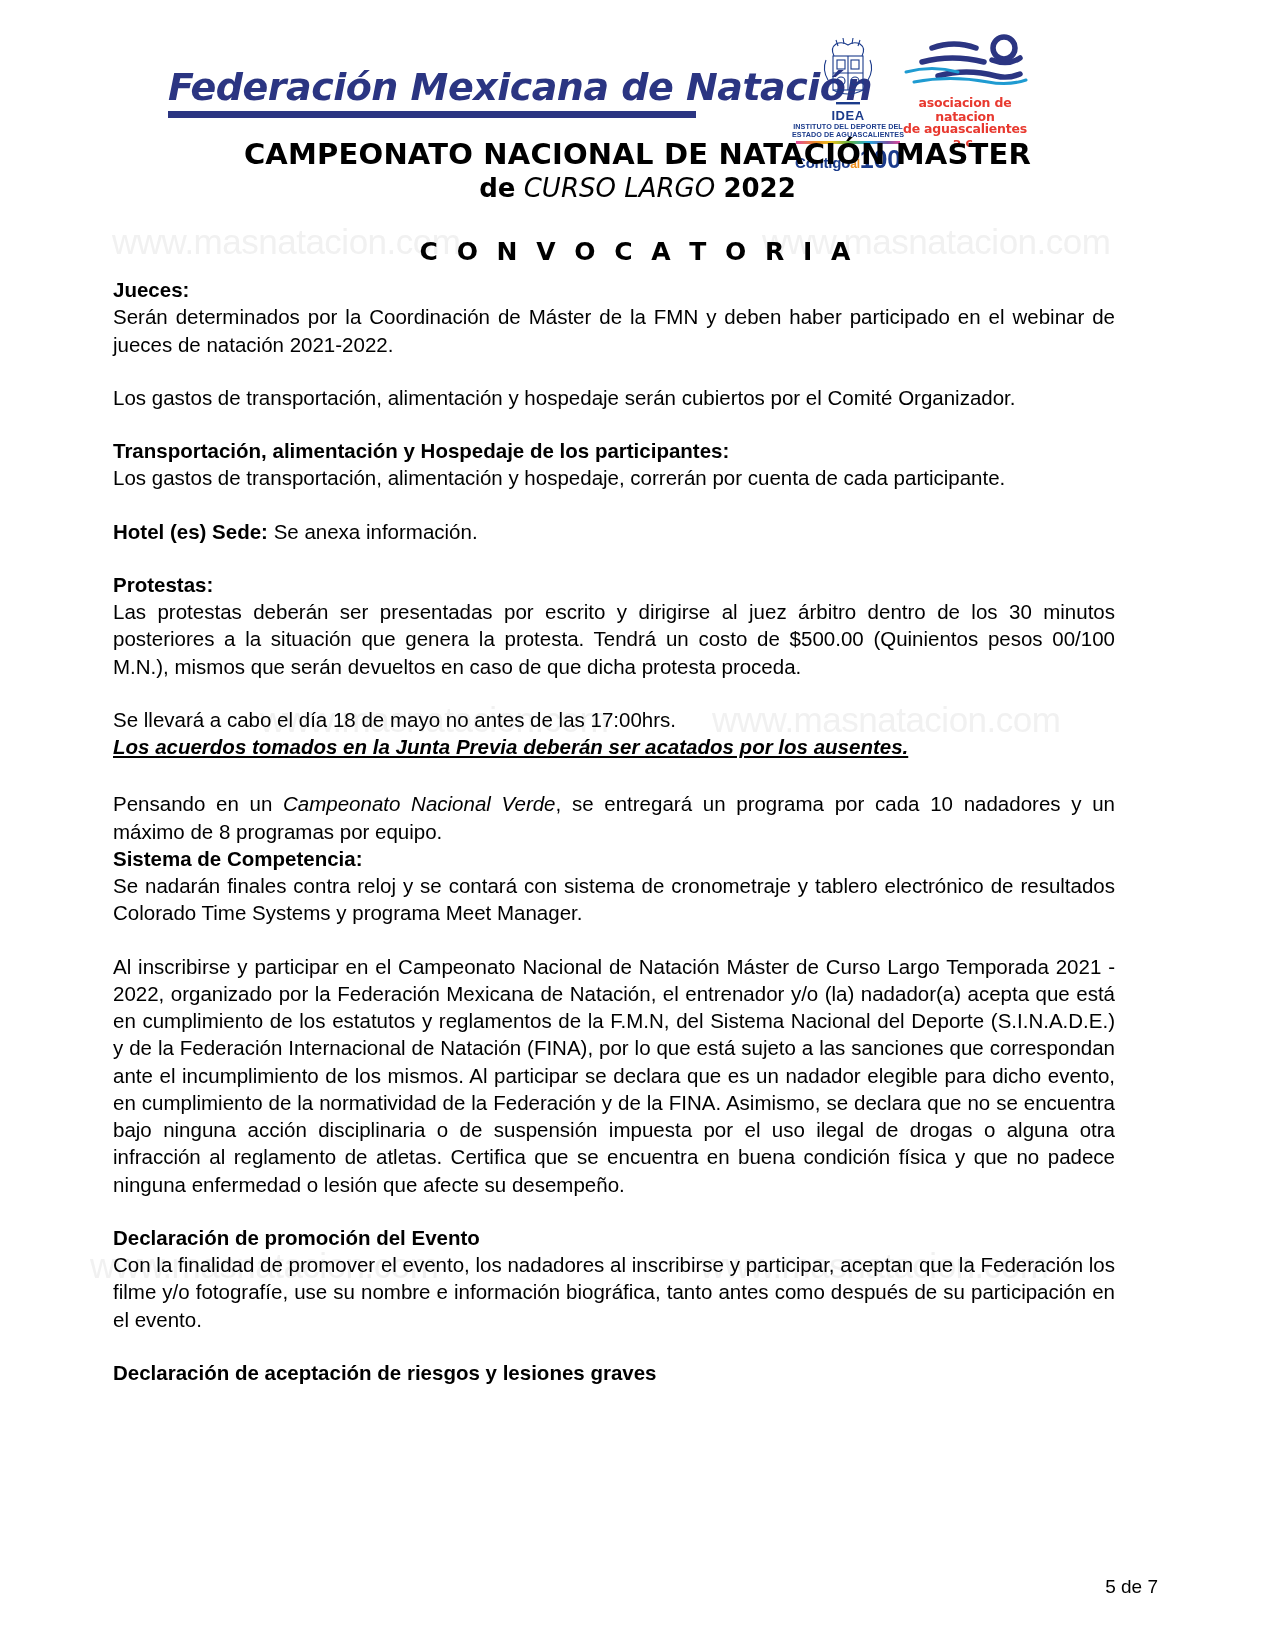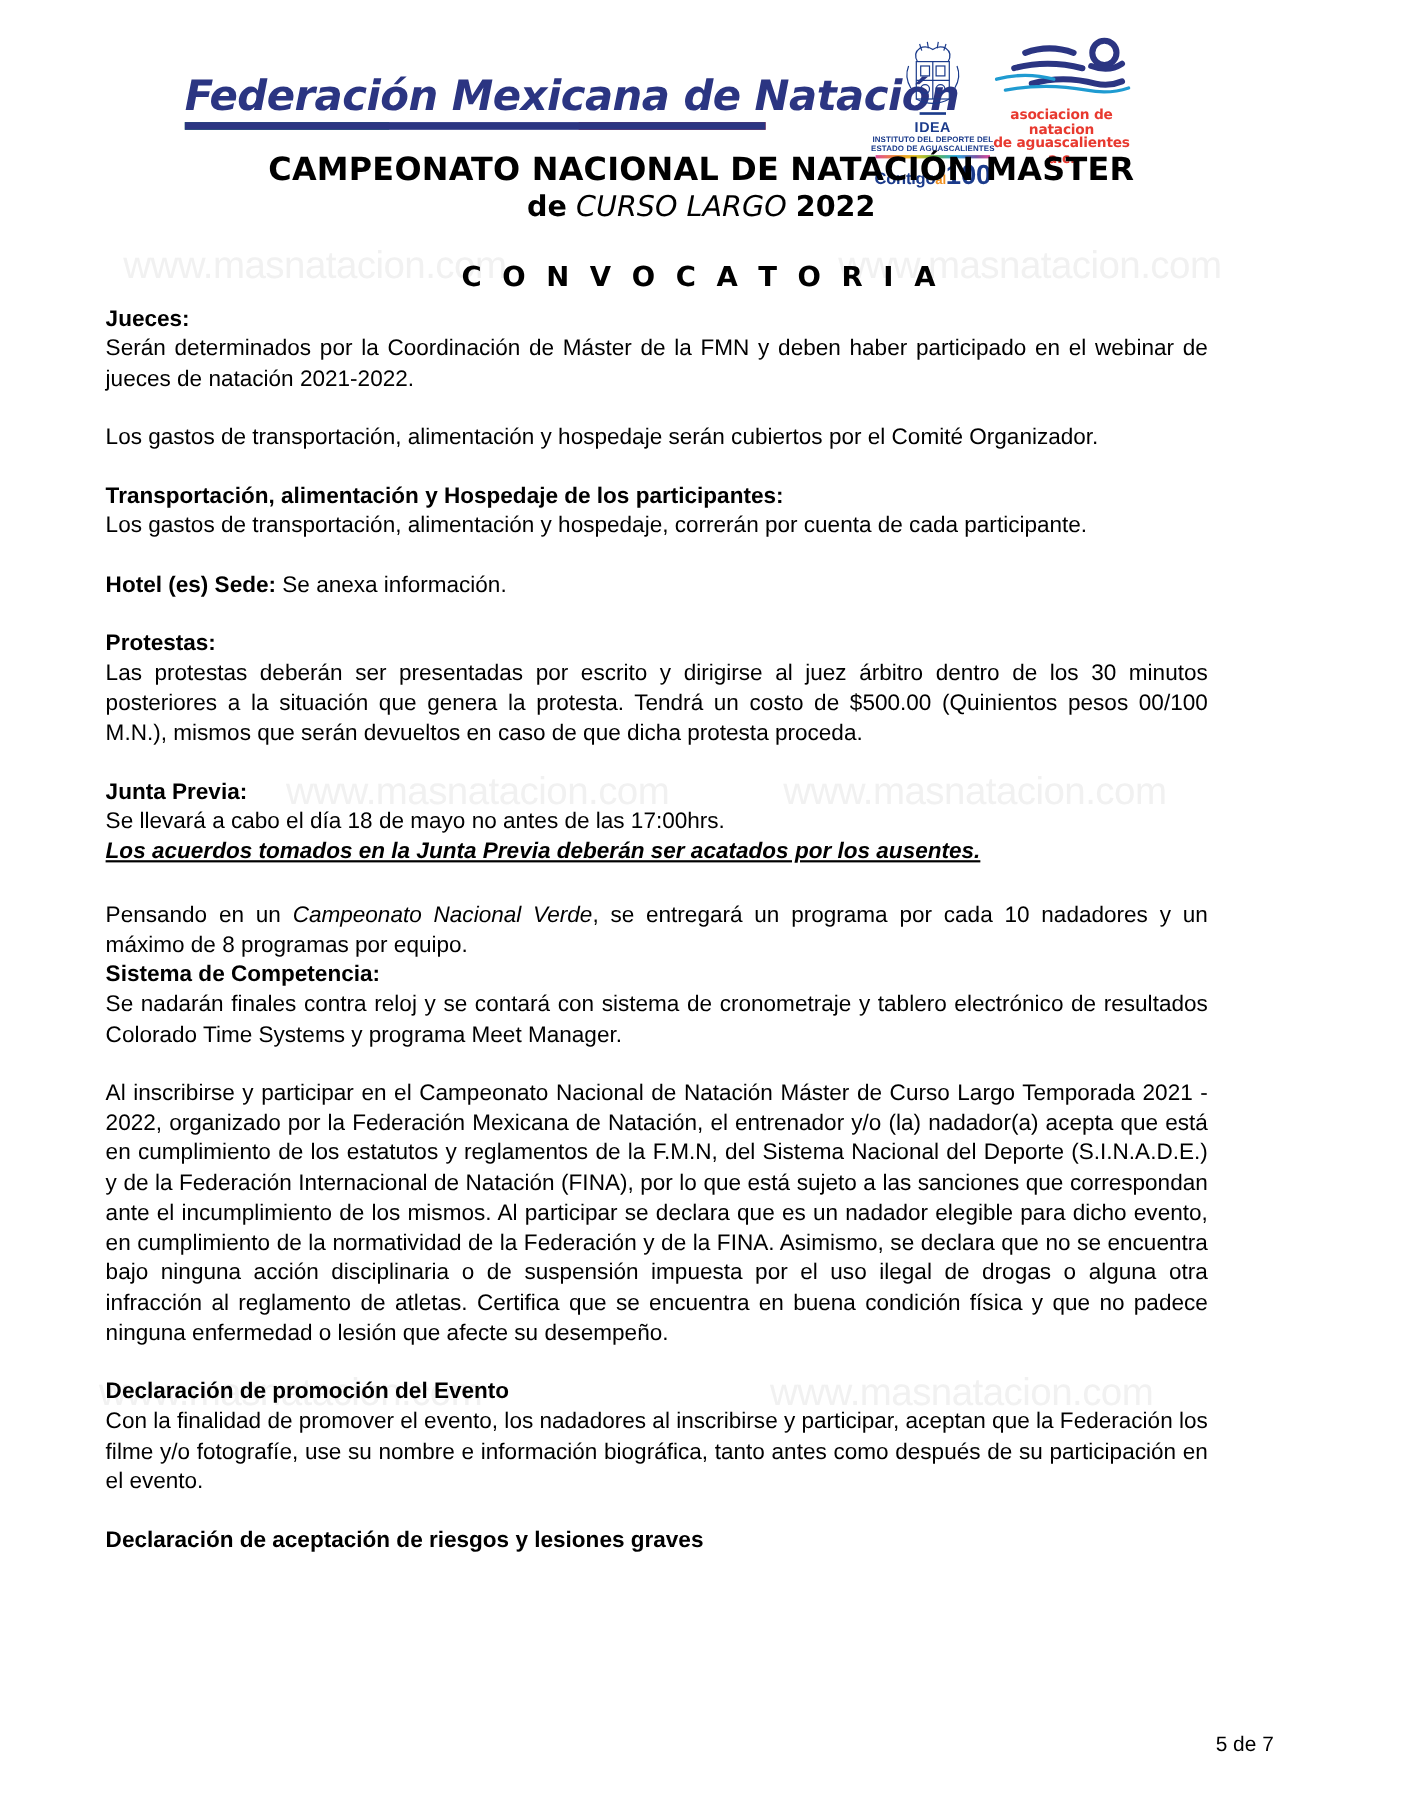--- a/index.html
+++ b/index.html
@@ -182,21 +182,21 @@
     font-size: 25px;
     letter-spacing: 5px;
     margin-top: 32px;
     color: #000;
   }
 
   
   .content {
     position: absolute;
     top: 276px;
-    left: 96px;
+    left: 113px;
     width: 1002px;
     z-index: 2;
   }
   .content p {
     margin: 0;
     font-size: 20.5px;
     line-height: 1.33;
     color: #000;
   }
   .p-just { text-align: justify; }
@@ -308,21 +308,20 @@
     <p class="p-just">Los gastos de transportación, alimentación y hospedaje, correrán por cuenta de cada participante.</p>
 
     <div class="gap-md"></div>
     <p><span class="b">Hotel (es) Sede:</span> <span>Se anexa información.</span></p>
 
     <div class="gap-md"></div>
     <p class="h-bold">Protestas:</p>
     <p class="p-just">Las protestas deberán ser presentadas por escrito y dirigirse al juez árbitro dentro de los 30 minutos posteriores a la situación que genera la protesta. Tendrá un costo de $500.00 (Quinientos pesos 00/100 M.N.), mismos que serán devueltos en caso de que dicha protesta proceda.</p>
 
     <div class="gap-md"></div>
-    <p class="h-bold">Junta Previa:</p>
     <p>Se llevará a cabo el día 18 de mayo no antes de las 17:00hrs.</p>
     <p><span class="bi-u">Los acuerdos tomados en la Junta Previa deberán ser acatados por los ausentes.</span></p>
 
     <div class="gap-lg"></div>
     <p class="p-just"><span>Pensando en un </span><span class="i">Campeonato Nacional Verde</span><span>, se entregará un programa por cada 10 nadadores y un máximo de 8 programas por equipo.</span></p>
     <p class="h-bold">Sistema de Competencia:</p>
     <p class="p-just">Se nadarán finales contra reloj y se contará con sistema de cronometraje y tablero electrónico de resultados Colorado Time Systems y programa Meet Manager.</p>
 
     <div class="gap-md"></div>
     <p class="p-just">Al inscribirse y participar en el Campeonato Nacional de Natación Máster de Curso Largo  Temporada 2021 - 2022, organizado por la Federación Mexicana de Natación, el entrenador y/o (la) nadador(a) acepta que está en cumplimiento de los estatutos y reglamentos de la F.M.N, del Sistema Nacional del Deporte (S.I.N.A.D.E.) y de la Federación Internacional de Natación (FINA), por lo que está sujeto a las sanciones que correspondan ante el incumplimiento de los mismos. Al participar se declara que es un nadador elegible para dicho evento, en cumplimiento de la normatividad de la Federación y de la FINA. Asimismo, se declara que no se encuentra bajo ninguna acción disciplinaria o de suspensión impuesta por el uso ilegal de drogas o alguna otra infracción al reglamento de atletas. Certifica que se encuentra en buena condición física y que no padece ninguna enfermedad o lesión que afecte su desempeño.</p>

